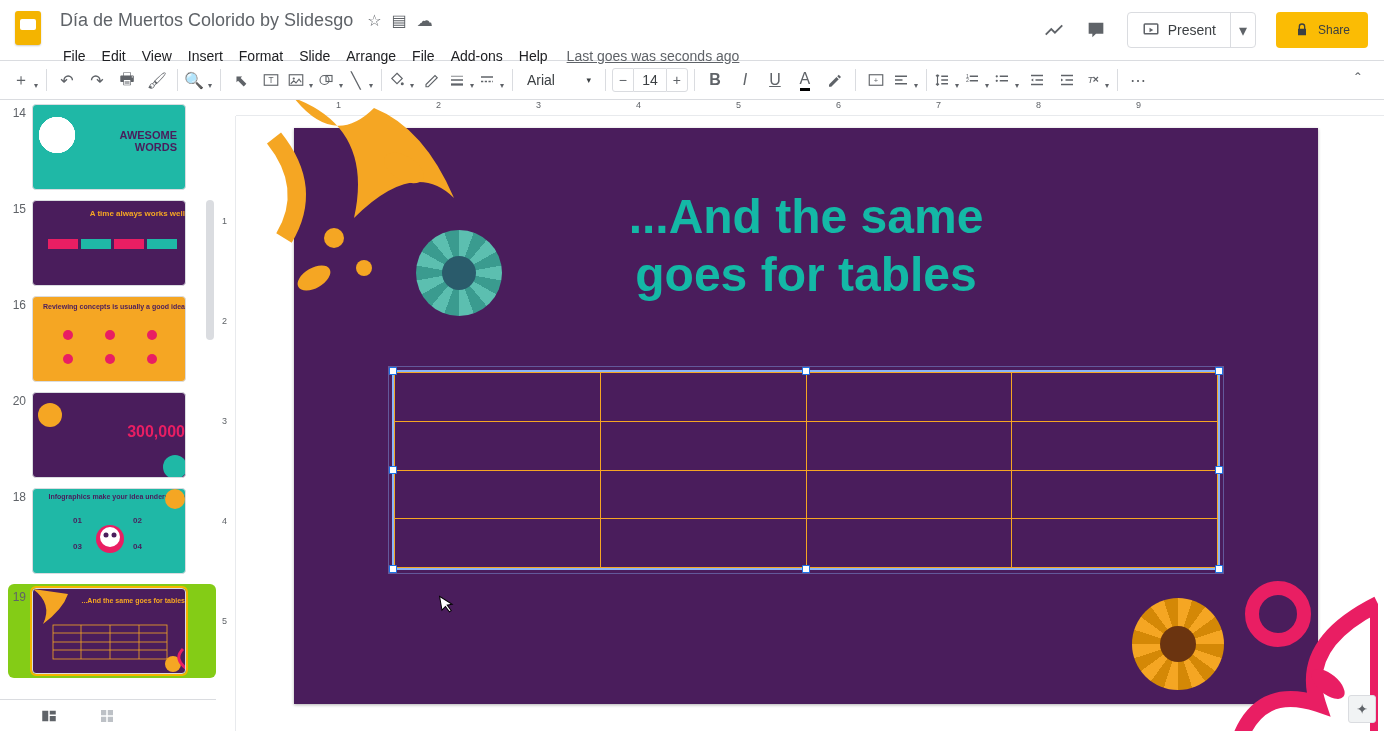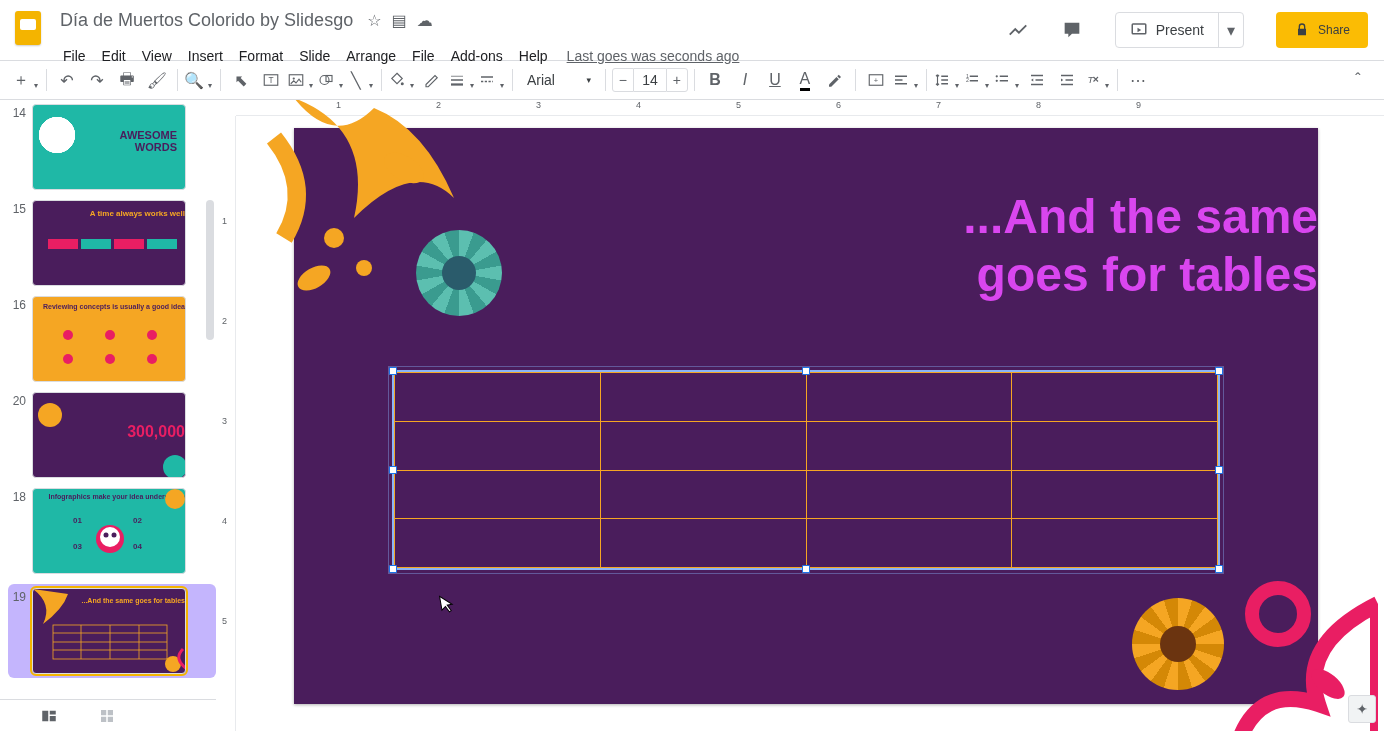--- a/index.html
+++ b/index.html
@@ -10,21 +10,21 @@
 .logo { width: 40px; height: 40px; margin-right: 8px; display:flex; align-items:center; justify-content:center; }
 .logo-box { width: 26px; height: 34px; background: #f4b400; border-radius: 3px; position: relative; box-shadow: 0 1px 2px rgba(0,0,0,.2);}
 .logo-box::after { content:''; position:absolute; left:5px; top:8px; width:16px; height:11px; background:#fff; border-radius:2px;}
 .title-area { flex: 1; }
 .doc-title-row { display: flex; align-items: center; gap: 10px; height: 24px; }
 .doc-title { font-size: 18px; color: #5f6368; padding: 2px 4px; border-radius: 3px; }
 .title-icon { color: #5f6368; font-size: 16px; cursor: pointer; }
 .menu-bar { display: flex; gap: 2px; margin-top: 12px; align-items: baseline; }
 .menu-item { padding: 4px 7px; font-size: 14px; color: #202124; border-radius: 4px; cursor: pointer; }
 .last-edit { color: #5f6368; text-decoration: underline; font-size: 14px; margin-left: 10px; cursor: pointer; }
-.header-right { display: flex; align-items: center; gap: 32px; margin-top: 4px; }
+.header-right { display: flex; align-items: center; gap: 20px; margin-top: 4px; }
 .header-icon { color: #5f6368; font-size: 20px; cursor: pointer; }
 .present-btn { display: flex; align-items: center; border: 1px solid #dadce0; border-radius: 4px; height: 36px; }
 .present-main { display: flex; align-items: center; gap: 8px; padding: 0 14px; font-size: 14px; color: #3c4043; cursor: pointer; }
 .present-drop { padding: 0 8px; border-left: 1px solid #dadce0; height: 100%; display:flex; align-items:center; cursor:pointer; color:#5f6368;}
 .share-btn { background: #fbbc04; color: #3c4043; font-weight: 500; font-size: 12px; padding: 0 18px; height: 36px; border-radius: 4px; display: flex; align-items: center; gap: 8px; cursor: pointer; }
 
 
 .toolbar { height: 40px; border-top: 1px solid #dadce0; border-bottom: 1px solid #dadce0; display: flex; align-items: center; padding: 0 12px; gap: 2px; }
 .tool-btn { min-width: 28px; height: 28px; display: flex; align-items: center; justify-content: center; border-radius: 4px; cursor: pointer; color: #5f6368; font-size: 16px; position: relative; }
 .tool-btn.wdrop { padding-right: 10px; }
@@ -36,29 +36,29 @@
 .size-input { width: 32px; height: 24px; border-top: 1px solid #dadce0; border-bottom: 1px solid #dadce0; border-left:none; border-right:none; text-align: center; font-size: 14px; color:#3c4043;}
 .collapse-btn { margin-left: auto; }
 
 
 .body-area { display: flex; height: calc(731px - 100px); }
 .slide-panel { width: 216px; overflow-y: auto; background: #fff; padding: 4px 0 0 8px; position:relative;}
 .slide-row { display: flex; align-items: flex-start; gap: 6px; margin-bottom: 10px; }
 .slide-num { font-size: 12px; color: #5f6368; width: 18px; text-align: right; padding-top: 2px;}
 .thumb { width: 154px; height: 86px; border: 1px solid #dadce0; border-radius: 4px; position: relative; overflow: hidden; cursor: pointer; }
 .thumb.selected { outline: 2px solid #f4b400; outline-offset: 0px; }
-.slide-row.selected-row { background: #c4b5fd; border-radius: 6px; padding: 4px 0;}
+.slide-row.selected-row { background: #84cc16; border-radius: 6px; padding: 4px 0;}
 
 .canvas-area { flex: 1; background: #fff; position: relative; overflow: hidden; }
 .ruler-h { position: absolute; top: 0; left: 20px; right: 0; height: 16px; background: #fff; border-bottom: 1px solid #e8eaed; font-size:9px; color:#5f6368;}
 .ruler-v { position: absolute; top: 16px; left: 0; width: 20px; bottom: 0; background: #fff; border-right: 1px solid #e8eaed; font-size:9px; color:#5f6368;}
 .ruler-tick { position:absolute; }
 
 .slide-canvas { position: absolute; left: 78px; top: 28px; width: 1024px; height: 576px; background: #4a1d5c; box-shadow: 0 1px 3px rgba(0,0,0,.3); }
-.slide-title { position: absolute; top: 60px; left: 0; right: 0; text-align: right; color: #d946ef; font-size: 48px; font-weight: 900; line-height: 1.2; font-family: Arial Black, Arial, sans-serif;}
+.slide-title { position: absolute; top: 60px; left: 0; right: 0; text-align: center; color: #14b8a6; font-size: 48px; font-weight: 900; line-height: 1.2; font-family: Arial Black, Arial, sans-serif;}
 .table-sel { position: absolute; left: 98px; top: 242px; width: 828px; height: 200px; border: 2px solid #8ab4f8; }
 .table-sel::before { content:''; position:absolute; inset:-6px; border: 1px solid rgba(138,180,248,.4);}
 .sel-handle { position:absolute; width:8px; height:8px; background:#fff; border:1px solid #1a73e8; border-radius:1px;}
 .slide-table { width: 100%; height: 100%; border-collapse: collapse; }
 .slide-table td { border: 1.5px solid #f5a623; }
 
 
 .swirl-tl { position:absolute; top:-30px; left:-40px; width:260px; height:260px; }
 .flower-teal { position:absolute; top:110px; left:130px; width:70px; height:70px; border-radius:50%; background: radial-gradient(circle, #2a6b6b 25%, #5cbfb0 26% 60%, transparent 61%);}
 .flower-teal::before { content:''; position:absolute; inset:-8px; border-radius:50%; background: repeating-conic-gradient(#5cbfb0 0 20deg, #3a9b8f 20deg 40deg);}

